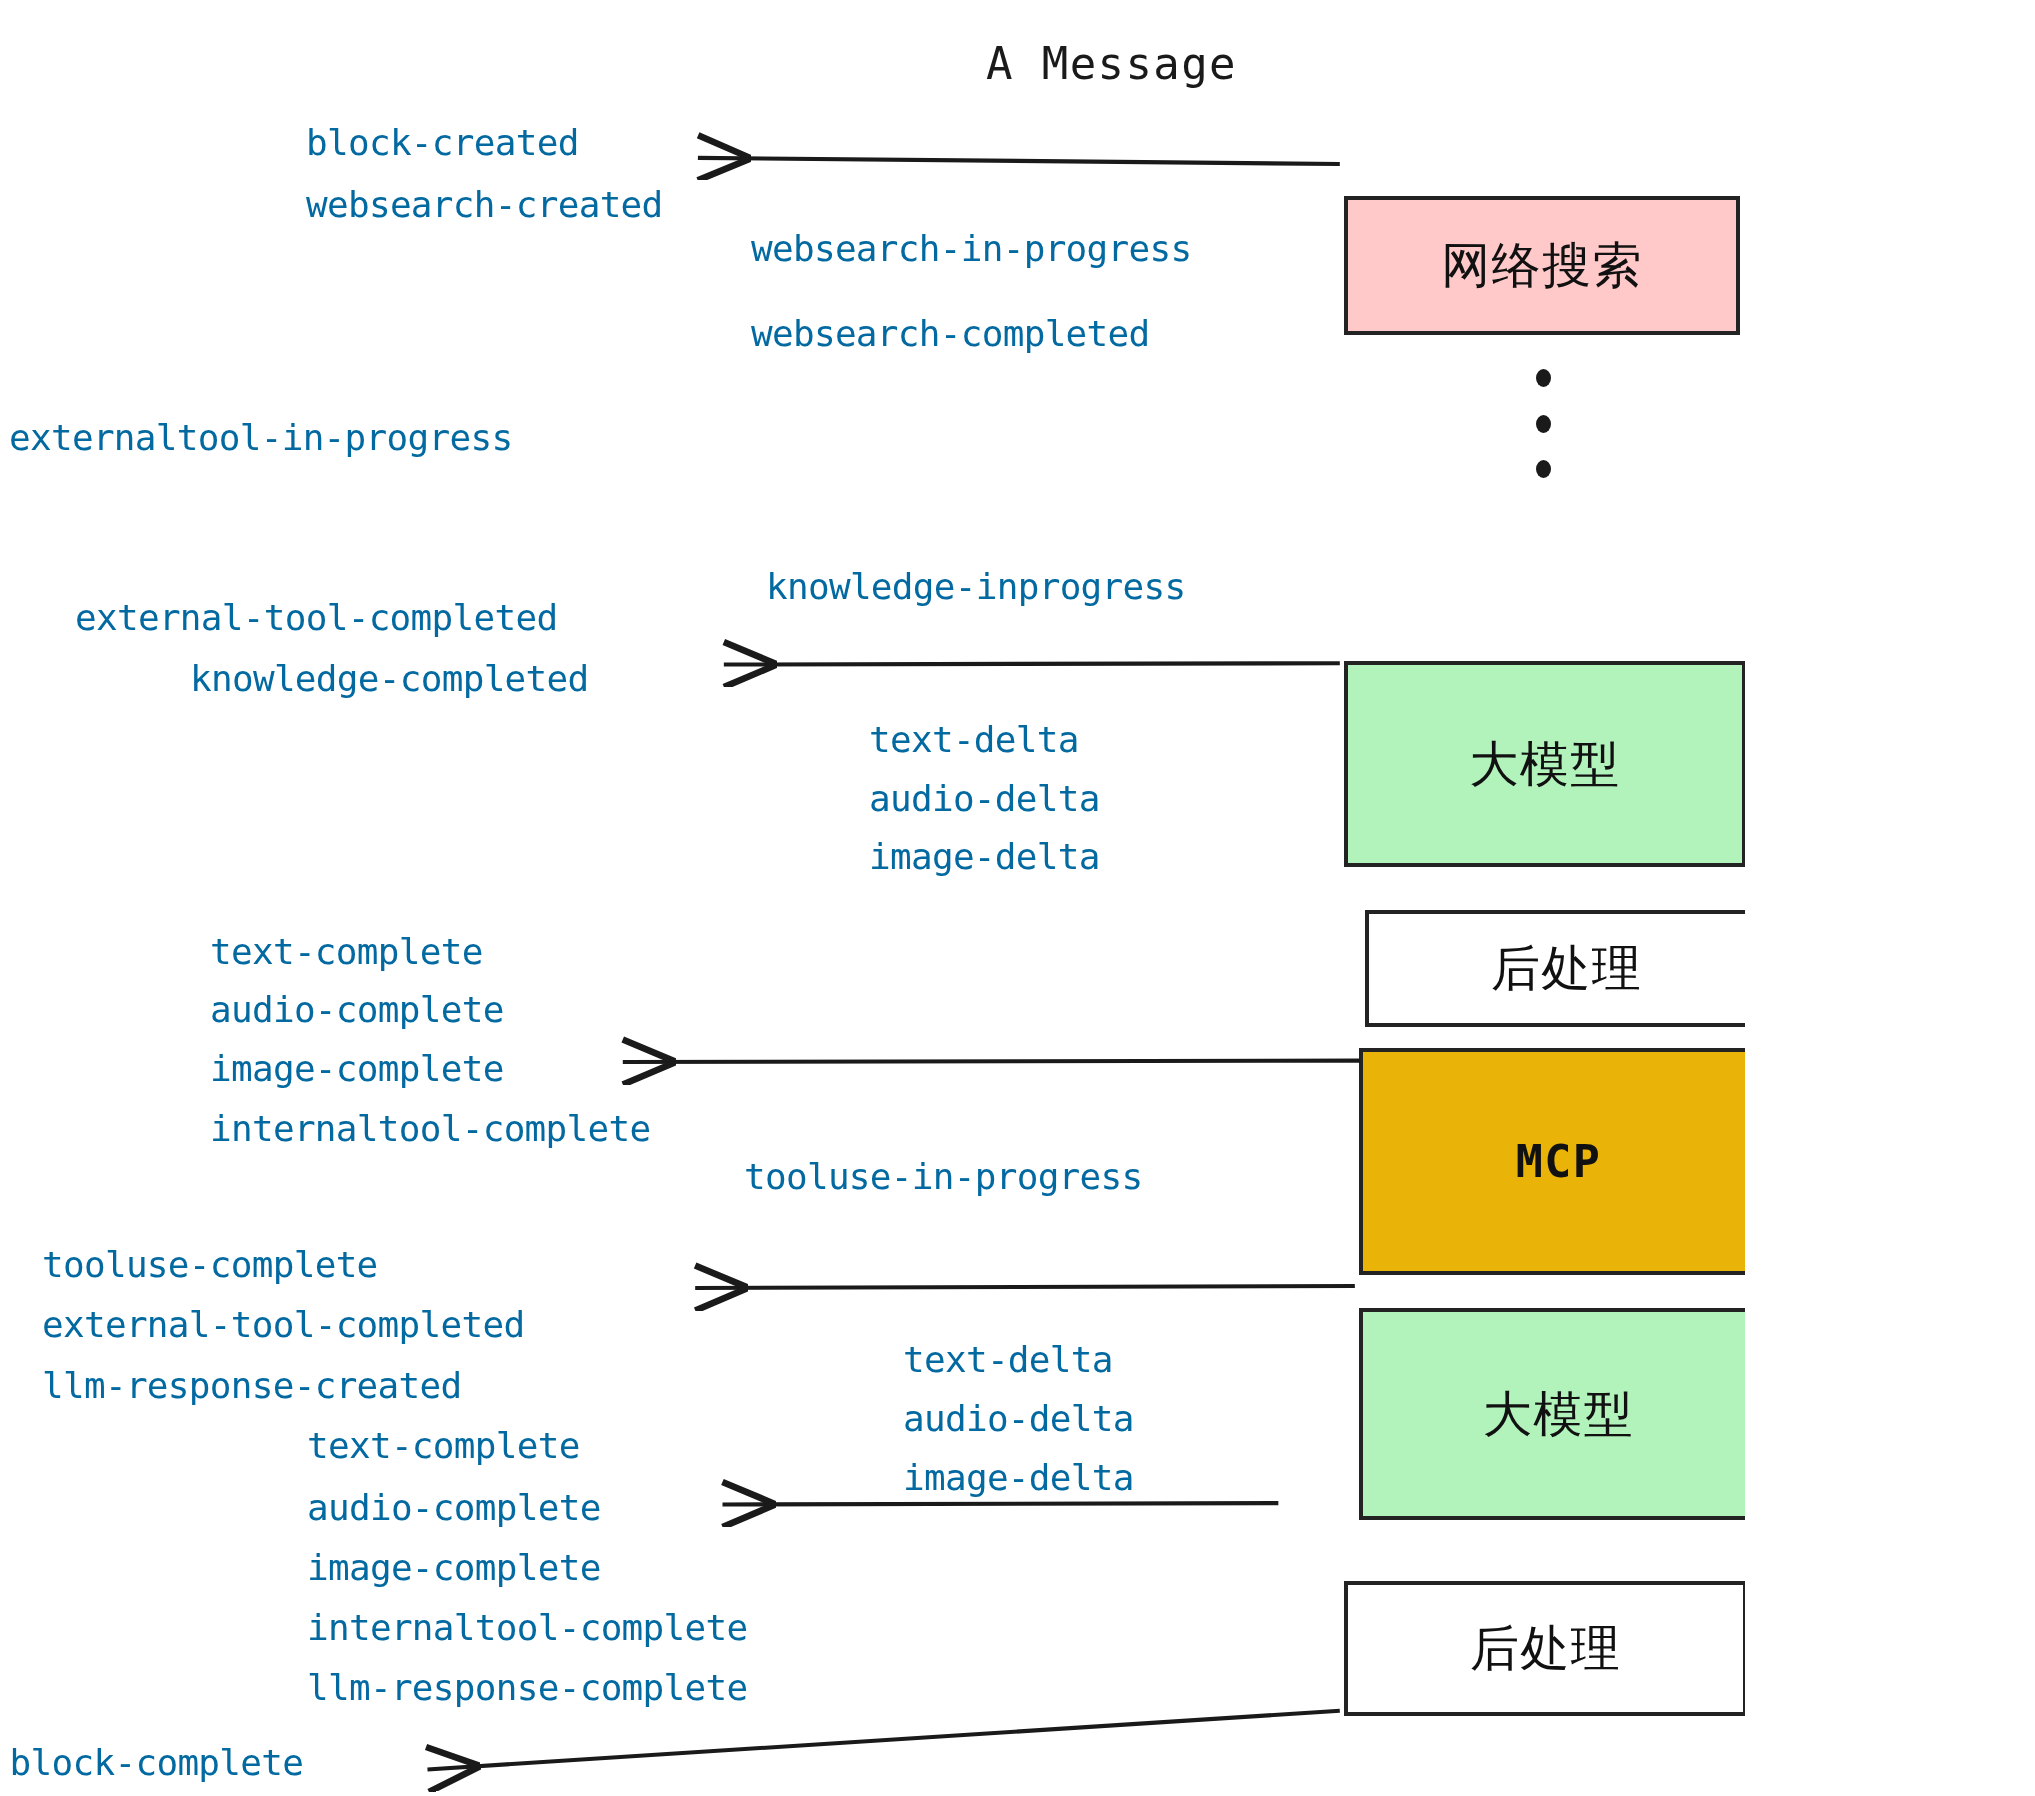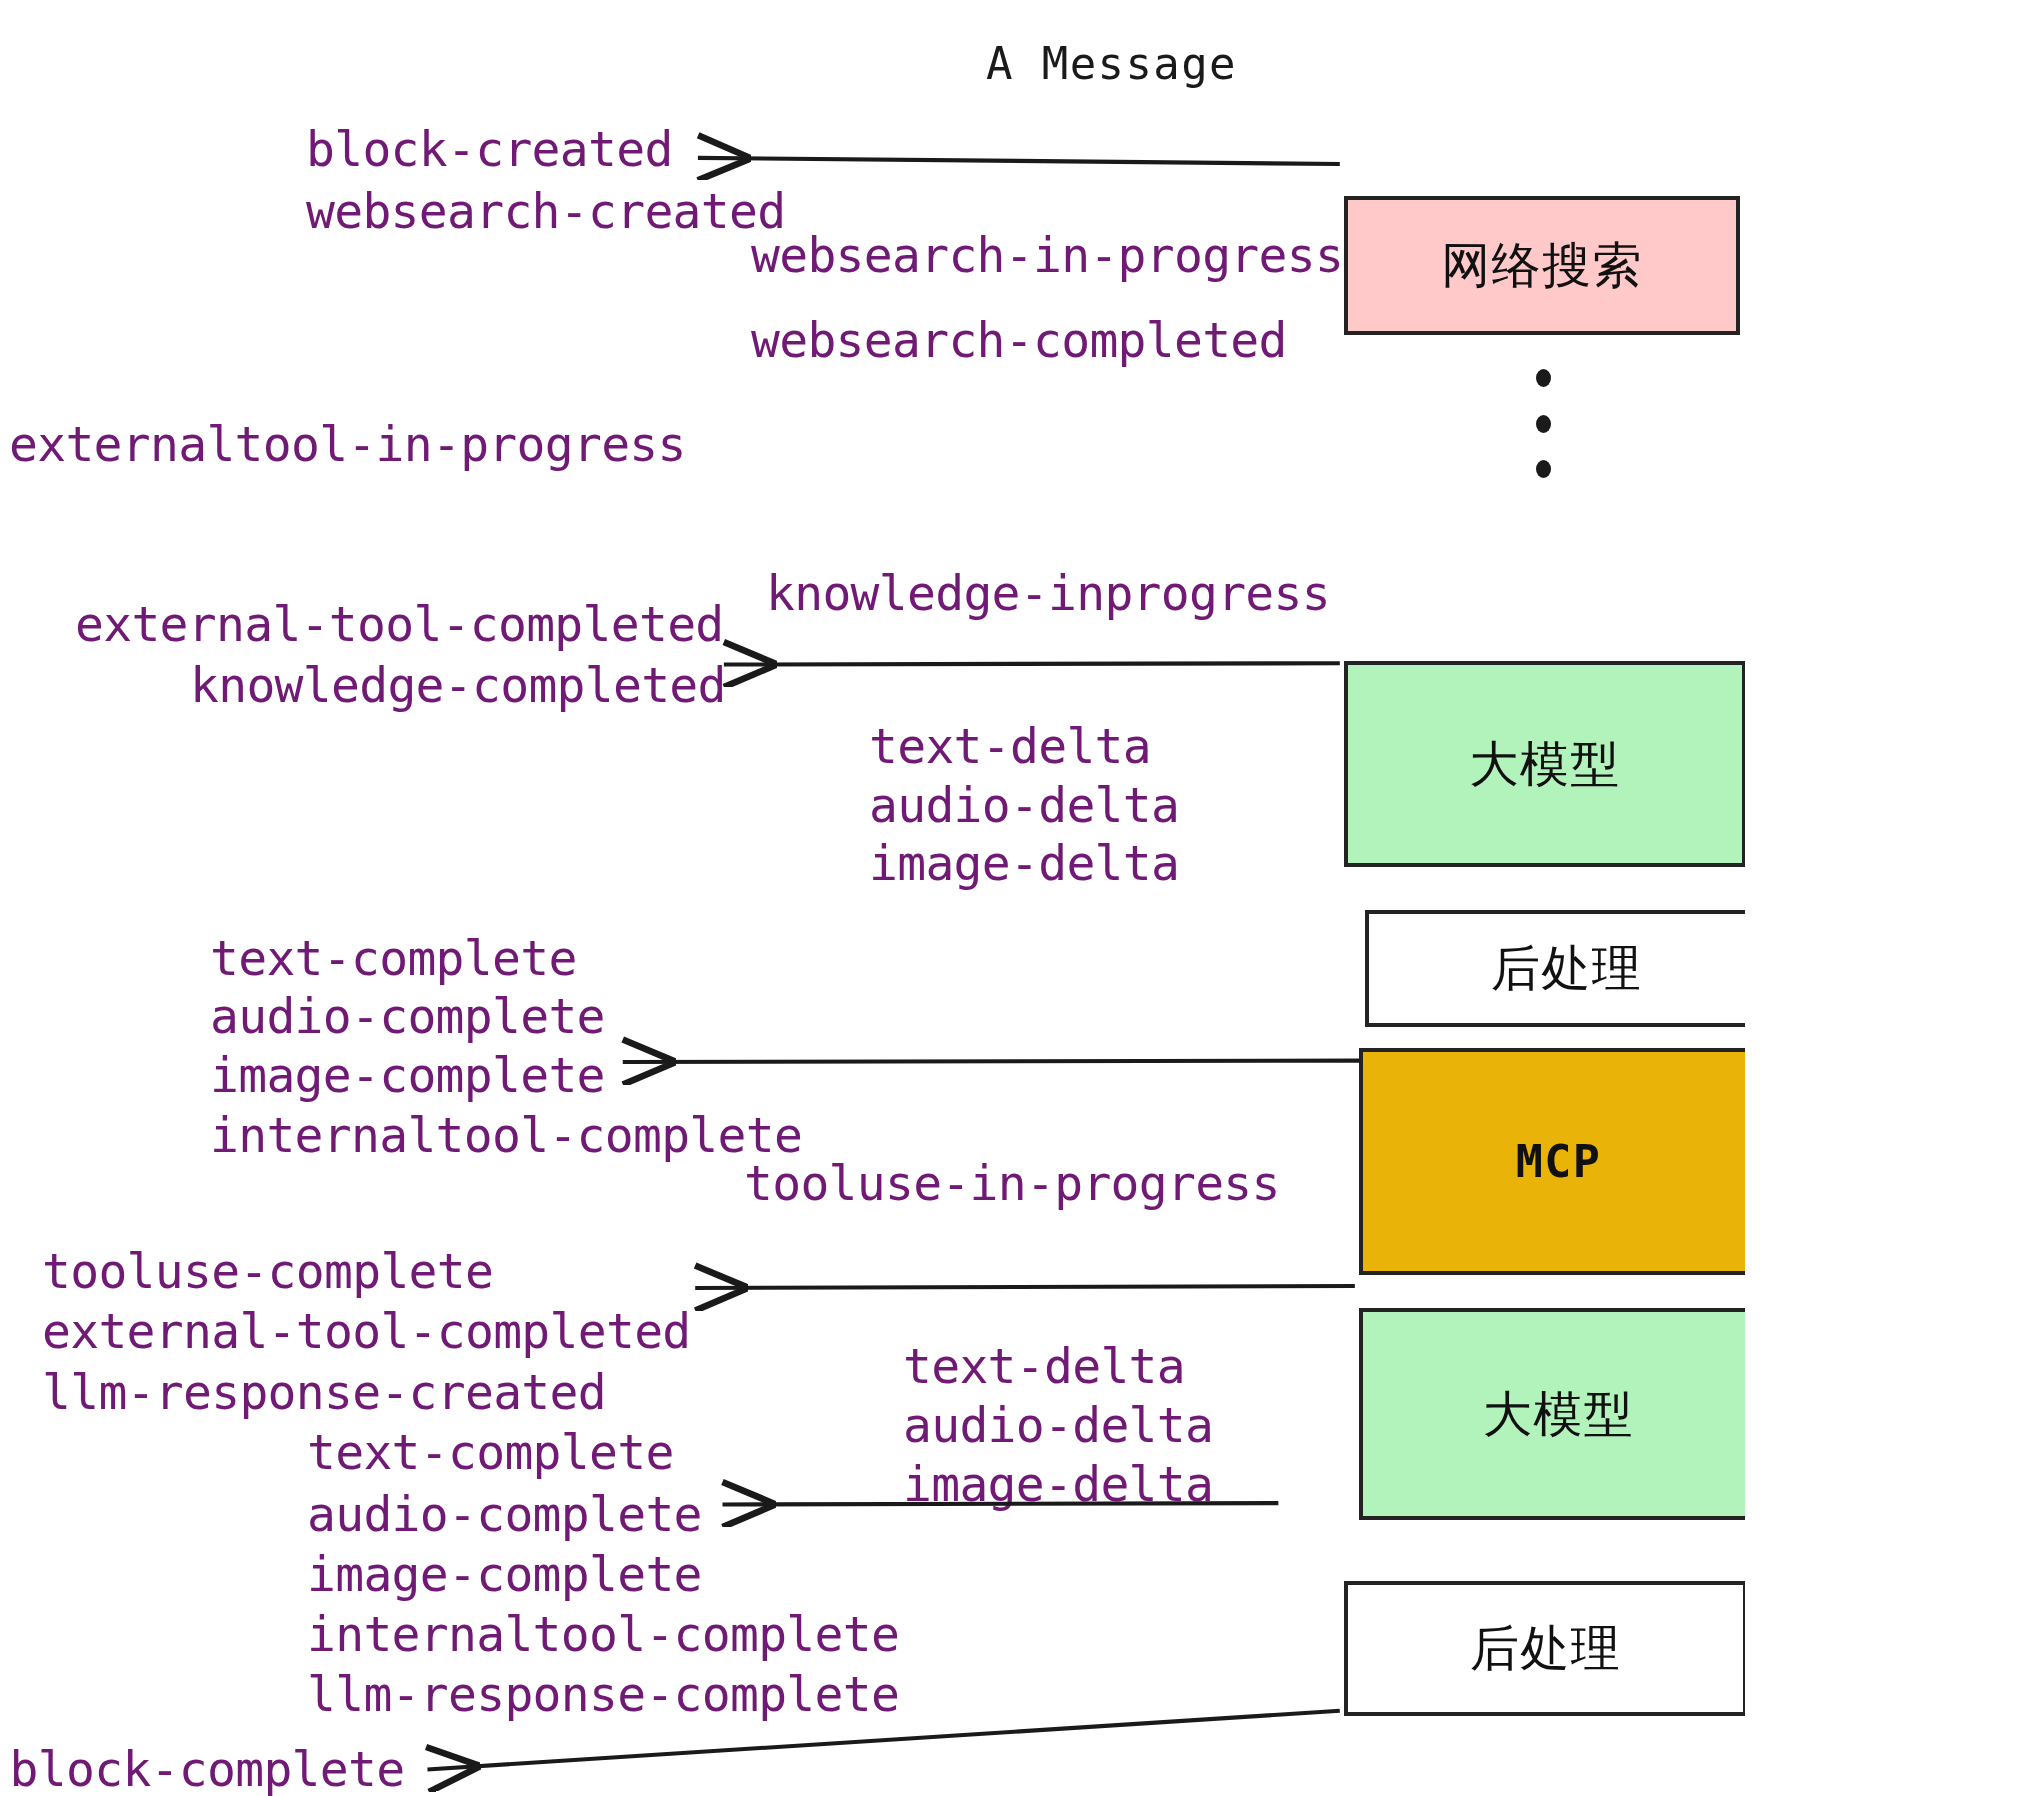--- a/index.html
+++ b/index.html
@@ -7,23 +7,23 @@
     position:relative;
     width:1745px;height:1796px;
     background:#ffffff;
     font-family:"DejaVu Sans Mono", monospace;
     overflow:hidden;
     margin-top:24px;
   }
   .lbl{
     position:absolute;
     white-space:pre;
-    color:#701a75;
+    color:#0369a1;
     font-family:"DejaVu Sans Mono","Liberation Mono",monospace;
-    font-size:48px;
+    font-size:36px;
     letter-spacing:-0.7px;
     line-height:1;
   }
   .title{
     position:absolute;
     white-space:pre;
     color:#1a1a1a;
     font-family:"DejaVu Sans Mono","Liberation Mono",monospace;
     font-size:44px;
     letter-spacing:1.4px;

